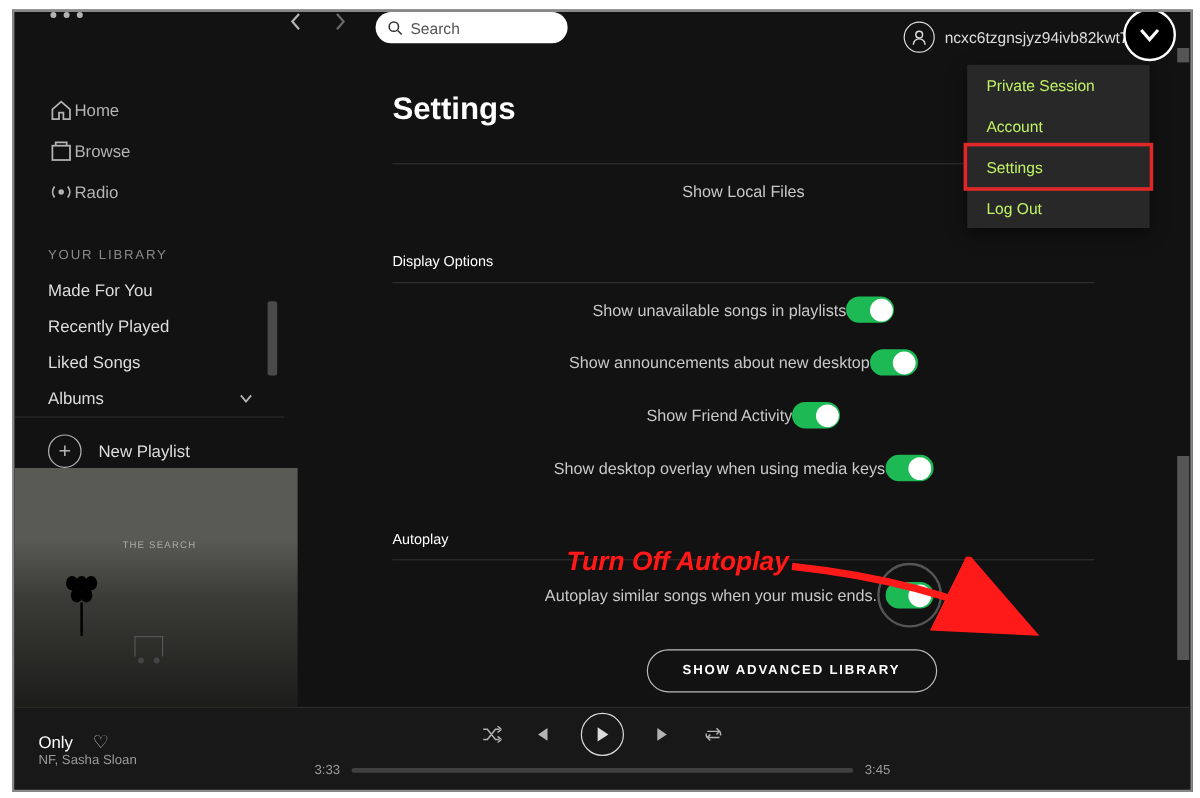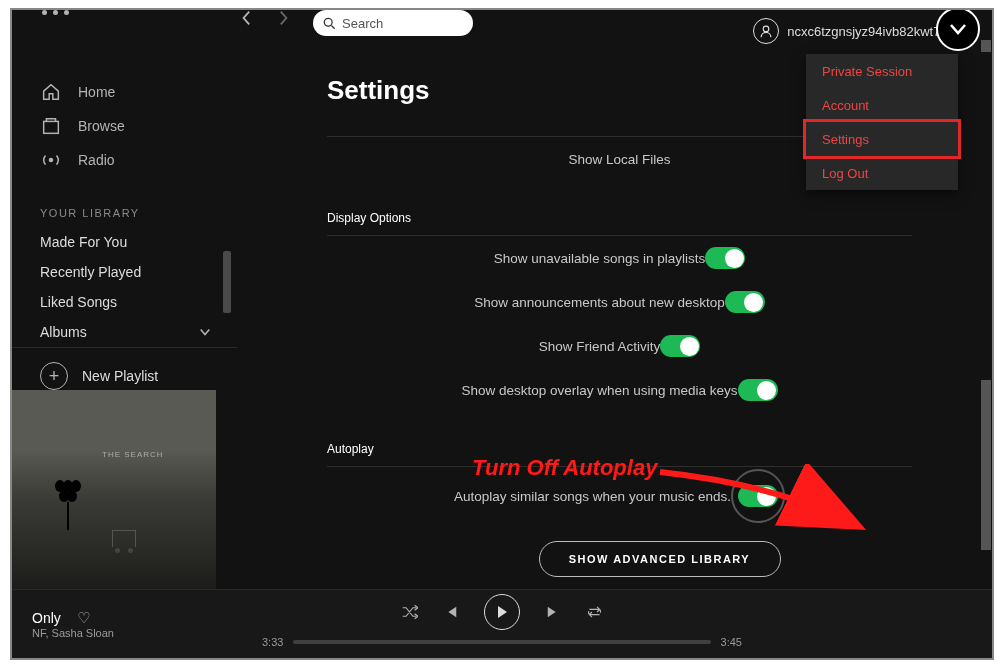--- a/index.html
+++ b/index.html
@@ -10,28 +10,28 @@
 .dots span{width:5px;height:5px;border-radius:50%;background:#b3b3b3;display:block}
 .navarrows{margin-left:170px;display:flex;gap:24px;font-size:22px;color:#b3b3b3}
 .search{margin-left:22px;width:140px;height:26px;border-radius:14px;background:#fff;color:#555;display:flex;align-items:center;padding:0 10px;font-size:13px}
 .search svg{margin-right:6px}
 .usercluster{position:absolute;right:48px;top:8px;display:flex;align-items:center;color:#ddd;font-size:13px}
 .usercluster .av{width:24px;height:24px;border:1.5px solid #ddd;border-radius:50%;display:flex;align-items:center;justify-content:center;margin-right:8px}
 .dropdown-handle{position:absolute;right:12px;top:-3px;width:40px;height:40px;border:2.5px solid #fff;border-radius:50%;background:#000;display:flex;align-items:center;justify-content:center;z-index:30}
 
 .sidebar{position:absolute;left:0;top:55px;width:225px;bottom:68px;color:#b3b3b3;font-size:14px}
 .navlist{padding:10px 0}
-.navitem{display:flex;align-items:center;height:34px;padding-left:28px;gap:16px;cursor:pointer}
+.navitem{display:flex;align-items:center;height:34px;padding-left:28px;cursor:pointer}
 .navitem svg{flex:0 0 22px}
 .sectlabel{padding:20px 0 8px 28px;font-size:11px;letter-spacing:1.5px;color:#8a8a8a}
 .libitem{padding:7px 28px;color:#ddd;font-size:14px;cursor:pointer}
 .albums{display:flex;align-items:center;justify-content:space-between;padding-right:26px}
 .newpl{display:flex;align-items:center;gap:14px;padding:14px 28px;color:#ddd;font-size:14px;border-top:1px solid #2a2a2a;cursor:pointer}
 .plus{width:26px;height:26px;border:1.5px solid #b3b3b3;border-radius:50%;display:flex;align-items:center;justify-content:center;font-size:18px;color:#b3b3b3}
-.artwork{position:absolute;left:0;bottom:0;width:204px;height:200px;background:linear-gradient(#5a5a54 0%,#5a5a54 30%,#3a3a36 55%,#1c1c1a 100%)}
+.artwork{position:absolute;left:0;bottom:0;width:236px;height:200px;background:linear-gradient(#5a5a54 0%,#5a5a54 30%,#3a3a36 55%,#1c1c1a 100%)}
 .artlabel{position:absolute;left:90px;top:60px;font-size:8px;letter-spacing:1px;color:#aaa}
 .balloons{position:absolute;left:44px;top:90px;display:flex;flex-direction:column;align-items:center}
 .balloons .b{display:flex;gap:-2px}
 .balloons .b span{width:10px;height:12px;border-radius:50%;background:#000;display:block;margin:0 -1px}
 .cart{position:absolute;left:100px;top:140px;width:22px;height:16px;border:1.3px solid #555;border-bottom:none}
 .cart::after{content:"";position:absolute;left:2px;bottom:-6px;width:5px;height:5px;border-radius:50%;background:#444}
 .cart::before{content:"";position:absolute;right:2px;bottom:-6px;width:5px;height:5px;border-radius:50%;background:#444}
 
 .vscroll1{position:absolute;left:211px;top:186px;width:8px;height:62px;background:#4a4a4a;border-radius:2px}
 .vscroll2{position:absolute;right:1px;top:30px;width:10px;height:12px;background:#555}
@@ -43,21 +43,21 @@
 .settingrow{display:flex;align-items:center;justify-content:center;height:44px;margin-right:80px;font-size:13.5px;color:#c8c8c8}
 .secthead{color:#fff;font-size:12px;font-weight:400;margin:30px 0 10px 0}
 .toggle{width:40px;height:22px;border-radius:11px;background:#1db954;position:relative;cursor:pointer}
 .toggle .knob{width:19px;height:19px;border-radius:50%;background:#fff;position:absolute;right:1.5px;top:1.5px}
 .autotoggle-wrap{position:relative;width:54px;height:54px}
 .autotoggle-wrap .ring{position:absolute;inset:0;border:2px solid #555;border-radius:50%}
 .autotoggle-wrap .toggle{position:absolute;left:7px;top:16px}
 .showadv{margin:16px auto 0 auto;width:240px;height:34px;border:1.5px solid #bcbcbc;border-radius:18px;display:flex;align-items:center;justify-content:center;color:#fff;font-size:11px;letter-spacing:1.5px;font-weight:700;cursor:pointer}
 
 .acctmenu{position:absolute;right:34px;top:44px;width:152px;background:#282828;z-index:20;box-shadow:0 4px 12px rgba(0,0,0,.5)}
-.acctmenu .mi{height:34px;display:flex;align-items:center;padding-left:16px;color:#ef4444;font-size:13px;cursor:pointer}
+.acctmenu .mi{height:34px;display:flex;align-items:center;padding-left:16px;color:#bef264;font-size:13px;cursor:pointer}
 .acctmenu .mi.hl{border:3px solid #e02828;margin:-3px}
 
 .nowbar{position:absolute;left:0;right:0;bottom:0;height:68px;background:#181818;border-top:1px solid #2a2a2a;display:flex;align-items:center;color:#c4c4c4}
 .npinfo{padding-left:20px;min-width:220px}
 .nptitle{color:#fff;font-size:14px}
 .npartist{font-size:11px;color:#9a9a9a}
 .heart{display:inline-block;margin-left:12px;font-size:15px;color:#b3b3b3}
 .controls{position:absolute;left:50%;transform:translateX(-50%);top:4px;display:flex;flex-direction:column;align-items:center;width:480px}
 .crow{display:flex;align-items:center;gap:26px;margin-bottom:6px}
 .crow .pbtn{width:34px;height:34px;border:1.7px solid #ddd;border-radius:50%;display:flex;align-items:center;justify-content:center;cursor:pointer}

